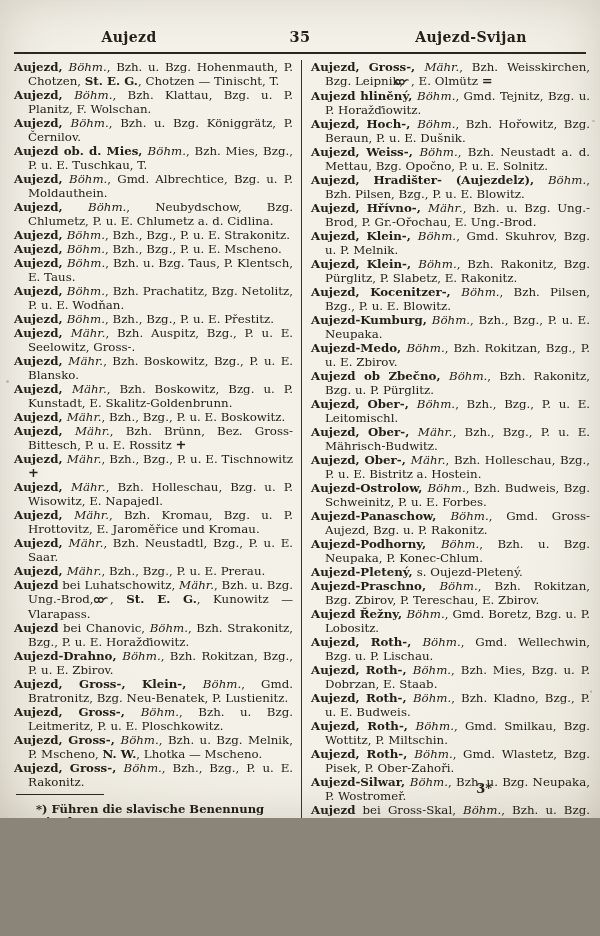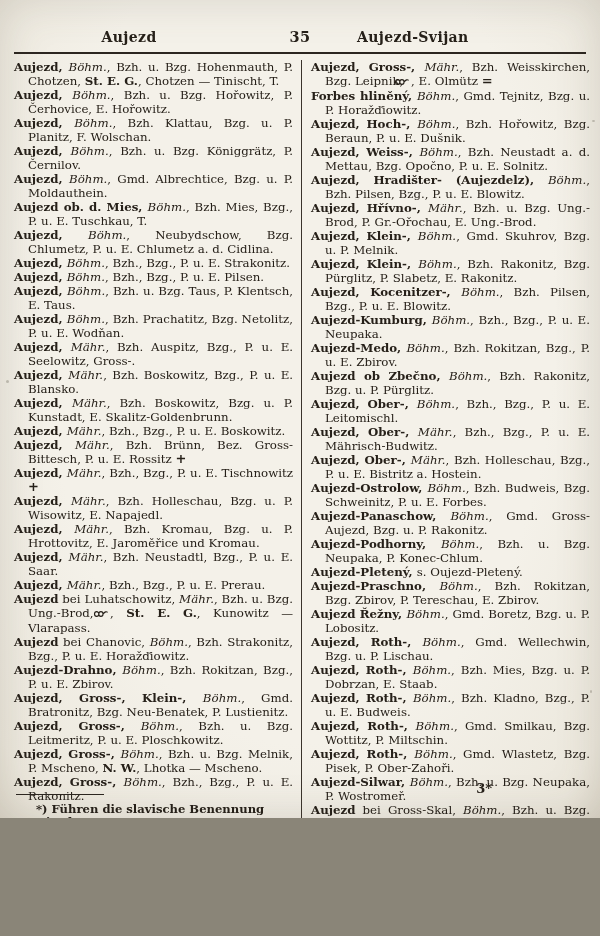--- a/index.html
+++ b/index.html
@@ -15,21 +15,21 @@
     box-shadow: inset 0 0 45px rgba(90,80,60,.18);
   }
   
   .header{
     position:absolute;top:28px;left:15px;right:15px;
     display:flex;justify-content:space-between;align-items:baseline;
     font-weight:bold;font-size:14px;letter-spacing:.4px;
   }
   .header .h-left{width:40%;text-align:center;}
   .header .h-center{width:20%;text-align:center;font-size:14.5px;}
-  .header .h-right{width:40%;}
+  .header .h-right{width:40%;text-align:center;}
   .header-rule{
     position:absolute;top:52px;left:14px;right:14px;
     border-top:2.2px solid #2c2620;
   }
   
   .columns{
     position:absolute;top:60px;left:14px;right:10px;bottom:46px;
     display:flex;
   }
   .col{
@@ -69,30 +69,30 @@
   <div class="header">
     <span class="h-left">Aujezd</span>
     <span class="h-center">35</span>
     <span class="h-right">Aujezd-Svijan</span>
   </div>
   <div class="header-rule"></div>
 
   <div class="columns">
     <div class="col col-left">
         <p class="entry"><span class="seg-b">Aujezd, </span><span class="seg-i">Böhm.</span><span class="seg-n">, Bzh. u. Bzg. Hohenmauth, P. Chotzen, </span><span class="seg-b">St. E. G.</span><span class="seg-n">, Chotzen — Tinischt, T.</span></p>
-        <p class="entry"><span class="seg-b">Aujezd, </span><span class="seg-i">Böhm.</span><span class="seg-n">, Bzh. u. Bzg. Hořowitz, P. Čerhovice, E. Hořowitz.</span></p>
         <p class="entry"><span class="seg-b">Aujezd, </span><span class="seg-i">Böhm.</span><span class="seg-n">, Bzh. Klattau, Bzg. u. P. Planitz, F. Wolschan.</span></p>
         <p class="entry"><span class="seg-b">Aujezd, </span><span class="seg-i">Böhm.</span><span class="seg-n">, Bzh. u. Bzg. Königgrätz, P. Černilov.</span></p>
+        <p class="entry"><span class="seg-b">Aujezd ob. d. Mies, </span><span class="seg-i">Böhm.</span><span class="seg-n">, Bzh. Mies, Bzg., P. u. E. Tuschkau, T.</span></p>
         <p class="entry"><span class="seg-b">Aujezd, </span><span class="seg-i">Böhm.</span><span class="seg-n">, Gmd. Albrechtice, Bzg. u. P. Moldauthein.</span></p>
-        <p class="entry"><span class="seg-b">Aujezd ob. d. Mies, </span><span class="seg-i">Böhm.</span><span class="seg-n">, Bzh. Mies, Bzg., P. u. E. Tuschkau, T.</span></p>
         <p class="entry"><span class="seg-b">Aujezd, </span><span class="seg-i">Böhm.</span><span class="seg-n">, Neubydschow, Bzg. Chlumetz, P. u. E. Chlumetz a. d. Cidlina.</span></p>
         <p class="entry"><span class="seg-b">Aujezd, </span><span class="seg-i">Böhm.</span><span class="seg-n">, Bzh., Bzg., P. u. E. Strakonitz.</span></p>
-        <p class="entry"><span class="seg-b">Aujezd, </span><span class="seg-i">Böhm.</span><span class="seg-n">, Bzh., Bzg., P. u. E. Pilsen.</span></p>
+        <p class="entry"><span class="seg-b">Aujezd, </span><span class="seg-i">Böhm.</span><span class="seg-n">, Bzh., Bzg., P. u. E. Mscheno.</span></p>
         <p class="entry"><span class="seg-b">Aujezd, </span><span class="seg-i">Böhm.</span><span class="seg-n">, Bzh. u. Bzg. Taus, P. Klentsch, E. Taus.</span></p>
         <p class="entry"><span class="seg-b">Aujezd, </span><span class="seg-i">Böhm.</span><span class="seg-n">, Bzh. Prachatitz, Bzg. Netolitz, P. u. E. Wodňan.</span></p>
+        <p class="entry"><span class="seg-b">Aujezd, </span><span class="seg-i">Böhm.</span><span class="seg-n">, Bzh., Bzg., P. u. E. Přestitz.</span></p>
         <p class="entry"><span class="seg-b">Aujezd, </span><span class="seg-i">Mähr.</span><span class="seg-n">, Bzh. Auspitz, Bzg., P. u. E. Seelowitz, Gross-.</span></p>
         <p class="entry"><span class="seg-b">Aujezd, </span><span class="seg-i">Mähr.</span><span class="seg-n">, Bzh. Boskowitz, Bzg., P. u. E. Blansko.</span></p>
         <p class="entry"><span class="seg-b">Aujezd, </span><span class="seg-i">Mähr.</span><span class="seg-n">, Bzh. Boskowitz, Bzg. u. P. Kunstadt, E. Skalitz-Goldenbrunn.</span></p>
         <p class="entry"><span class="seg-b">Aujezd, </span><span class="seg-i">Mähr.</span><span class="seg-n">, Bzh., Bzg., P. u. E. Boskowitz.</span></p>
         <p class="entry"><span class="seg-b">Aujezd, </span><span class="seg-i">Mähr.</span><span class="seg-n">, Bzh. Brünn, Bez. Gross-Bittesch, P. u. E. Rossitz </span><span class="seg-sym">+</span></p>
         <p class="entry"><span class="seg-b">Aujezd, </span><span class="seg-i">Mähr.</span><span class="seg-n">, Bzh., Bzg., P. u. E. Tischnowitz </span><span class="seg-sym">+</span></p>
         <p class="entry"><span class="seg-b">Aujezd, </span><span class="seg-i">Mähr.</span><span class="seg-n">, Bzh. Holleschau, Bzg. u. P. Wisowitz, E. Napajedl.</span></p>
         <p class="entry"><span class="seg-b">Aujezd, </span><span class="seg-i">Mähr.</span><span class="seg-n">, Bzh. Kromau, Bzg. u. P. Hrottovitz, E. Jaroměřice und Kromau.</span></p>
         <p class="entry"><span class="seg-b">Aujezd, </span><span class="seg-i">Mähr.</span><span class="seg-n">, Bzh. Neustadtl, Bzg., P. u. E. Saar.</span></p>
         <p class="entry"><span class="seg-b">Aujezd, </span><span class="seg-i">Mähr.</span><span class="seg-n">, Bzh., Bzg., P. u. E. Prerau.</span></p>
@@ -104,21 +104,21 @@
         <p class="entry"><span class="seg-b">Aujezd, Gross-, Klein-, </span><span class="seg-i">Böhm.</span><span class="seg-n">, Gmd. Bratronitz, Bzg. Neu-Benatek, P. Lustienitz.</span></p>
         <p class="entry"><span class="seg-b">Aujezd, Gross-, </span><span class="seg-i">Böhm.</span><span class="seg-n">, Bzh. u. Bzg. Leitmeritz, P. u. E. Ploschkowitz.</span></p>
         <p class="entry"><span class="seg-b">Aujezd, Gross-, </span><span class="seg-i">Böhm.</span><span class="seg-n">, Bzh. u. Bzg. Melnik, P. Mscheno, </span><span class="seg-b">N. W.</span><span class="seg-n">, Lhotka — Mscheno.</span></p>
         <p class="entry"><span class="seg-b">Aujezd, Gross-, </span><span class="seg-i">Böhm.</span><span class="seg-n">, Bzh., Bzg., P. u. E. Rakonitz.</span></p>
       </div>
     <div class="col-divider"></div>
     <div class="col col-right">
         <p class="entry"><span class="seg-b">Aujezd, Gross-, </span><span class="seg-i">Mähr.</span><span class="seg-n">, Bzh. Weisskirchen, Bzg. Leipnik, </span><span class="icon-ph"><svg viewBox="0 0 21 10" width="16" height="8" aria-hidden="true">
               <path d="M2,5 a2.8,3.1 0 1 0 5.6,0 a2.8,3.1 0 1 0 -5.6,0 M7.6,5 a2.8,3.1 0 1 0 5.6,0 a2.8,3.1 0 1 0 -5.6,0 M13.2,5 q3.5,-4.5 6,-2.2" fill="none" stroke="#262019" stroke-width="1.5"></path>
             </svg></span><span class="seg-n">, E. Olmütz </span><span class="seg-sym">=</span></p>
-        <p class="entry"><span class="seg-b">Forbes hliněný, </span><span class="seg-i">Böhm.</span><span class="seg-n">, Gmd. Tejnitz, Bzg. u. P. Horažďiowitz.</span></p>
+        <p class="entry"><span class="seg-b">Aujezd hliněný, </span><span class="seg-i">Böhm.</span><span class="seg-n">, Gmd. Tejnitz, Bzg. u. P. Horažďiowitz.</span></p>
         <p class="entry"><span class="seg-b">Aujezd, Hoch-, </span><span class="seg-i">Böhm.</span><span class="seg-n">, Bzh. Hořowitz, Bzg. Beraun, P. u. E. Dušnik.</span></p>
         <p class="entry"><span class="seg-b">Aujezd, Weiss-, </span><span class="seg-i">Böhm.</span><span class="seg-n">, Bzh. Neustadt a. d. Mettau, Bzg. Opočno, P. u. E. Solnitz.</span></p>
         <p class="entry"><span class="seg-b">Aujezd, Hradišter- (Aujezdelz), </span><span class="seg-i">Böhm.</span><span class="seg-n">, Bzh. Pilsen, Bzg., P. u. E. Blowitz.</span></p>
         <p class="entry"><span class="seg-b">Aujezd, Hřívno-, </span><span class="seg-i">Mähr.</span><span class="seg-n">, Bzh. u. Bzg. Ung.-Brod, P. Gr.-Ořochau, E. Ung.-Brod.</span></p>
         <p class="entry"><span class="seg-b">Aujezd, Klein-, </span><span class="seg-i">Böhm.</span><span class="seg-n">, Gmd. Skuhrov, Bzg. u. P. Melnik.</span></p>
         <p class="entry"><span class="seg-b">Aujezd, Klein-, </span><span class="seg-i">Böhm.</span><span class="seg-n">, Bzh. Rakonitz, Bzg. Pürglitz, P. Slabetz, E. Rakonitz.</span></p>
         <p class="entry"><span class="seg-b">Aujezd, Kocenitzer-, </span><span class="seg-i">Böhm.</span><span class="seg-n">, Bzh. Pilsen, Bzg., P. u. E. Blowitz.</span></p>
         <p class="entry"><span class="seg-b">Aujezd-Kumburg, </span><span class="seg-i">Böhm.</span><span class="seg-n">, Bzh., Bzg., P. u. E. Neupaka.</span></p>
         <p class="entry"><span class="seg-b">Aujezd-Medo, </span><span class="seg-i">Böhm.</span><span class="seg-n">, Bzh. Rokitzan, Bzg., P. u. E. Zbirov.</span></p>
         <p class="entry"><span class="seg-b">Aujezd ob Zbečno, </span><span class="seg-i">Böhm.</span><span class="seg-n">, Bzh. Rakonitz, Bzg. u. P. Pürglitz.</span></p>

